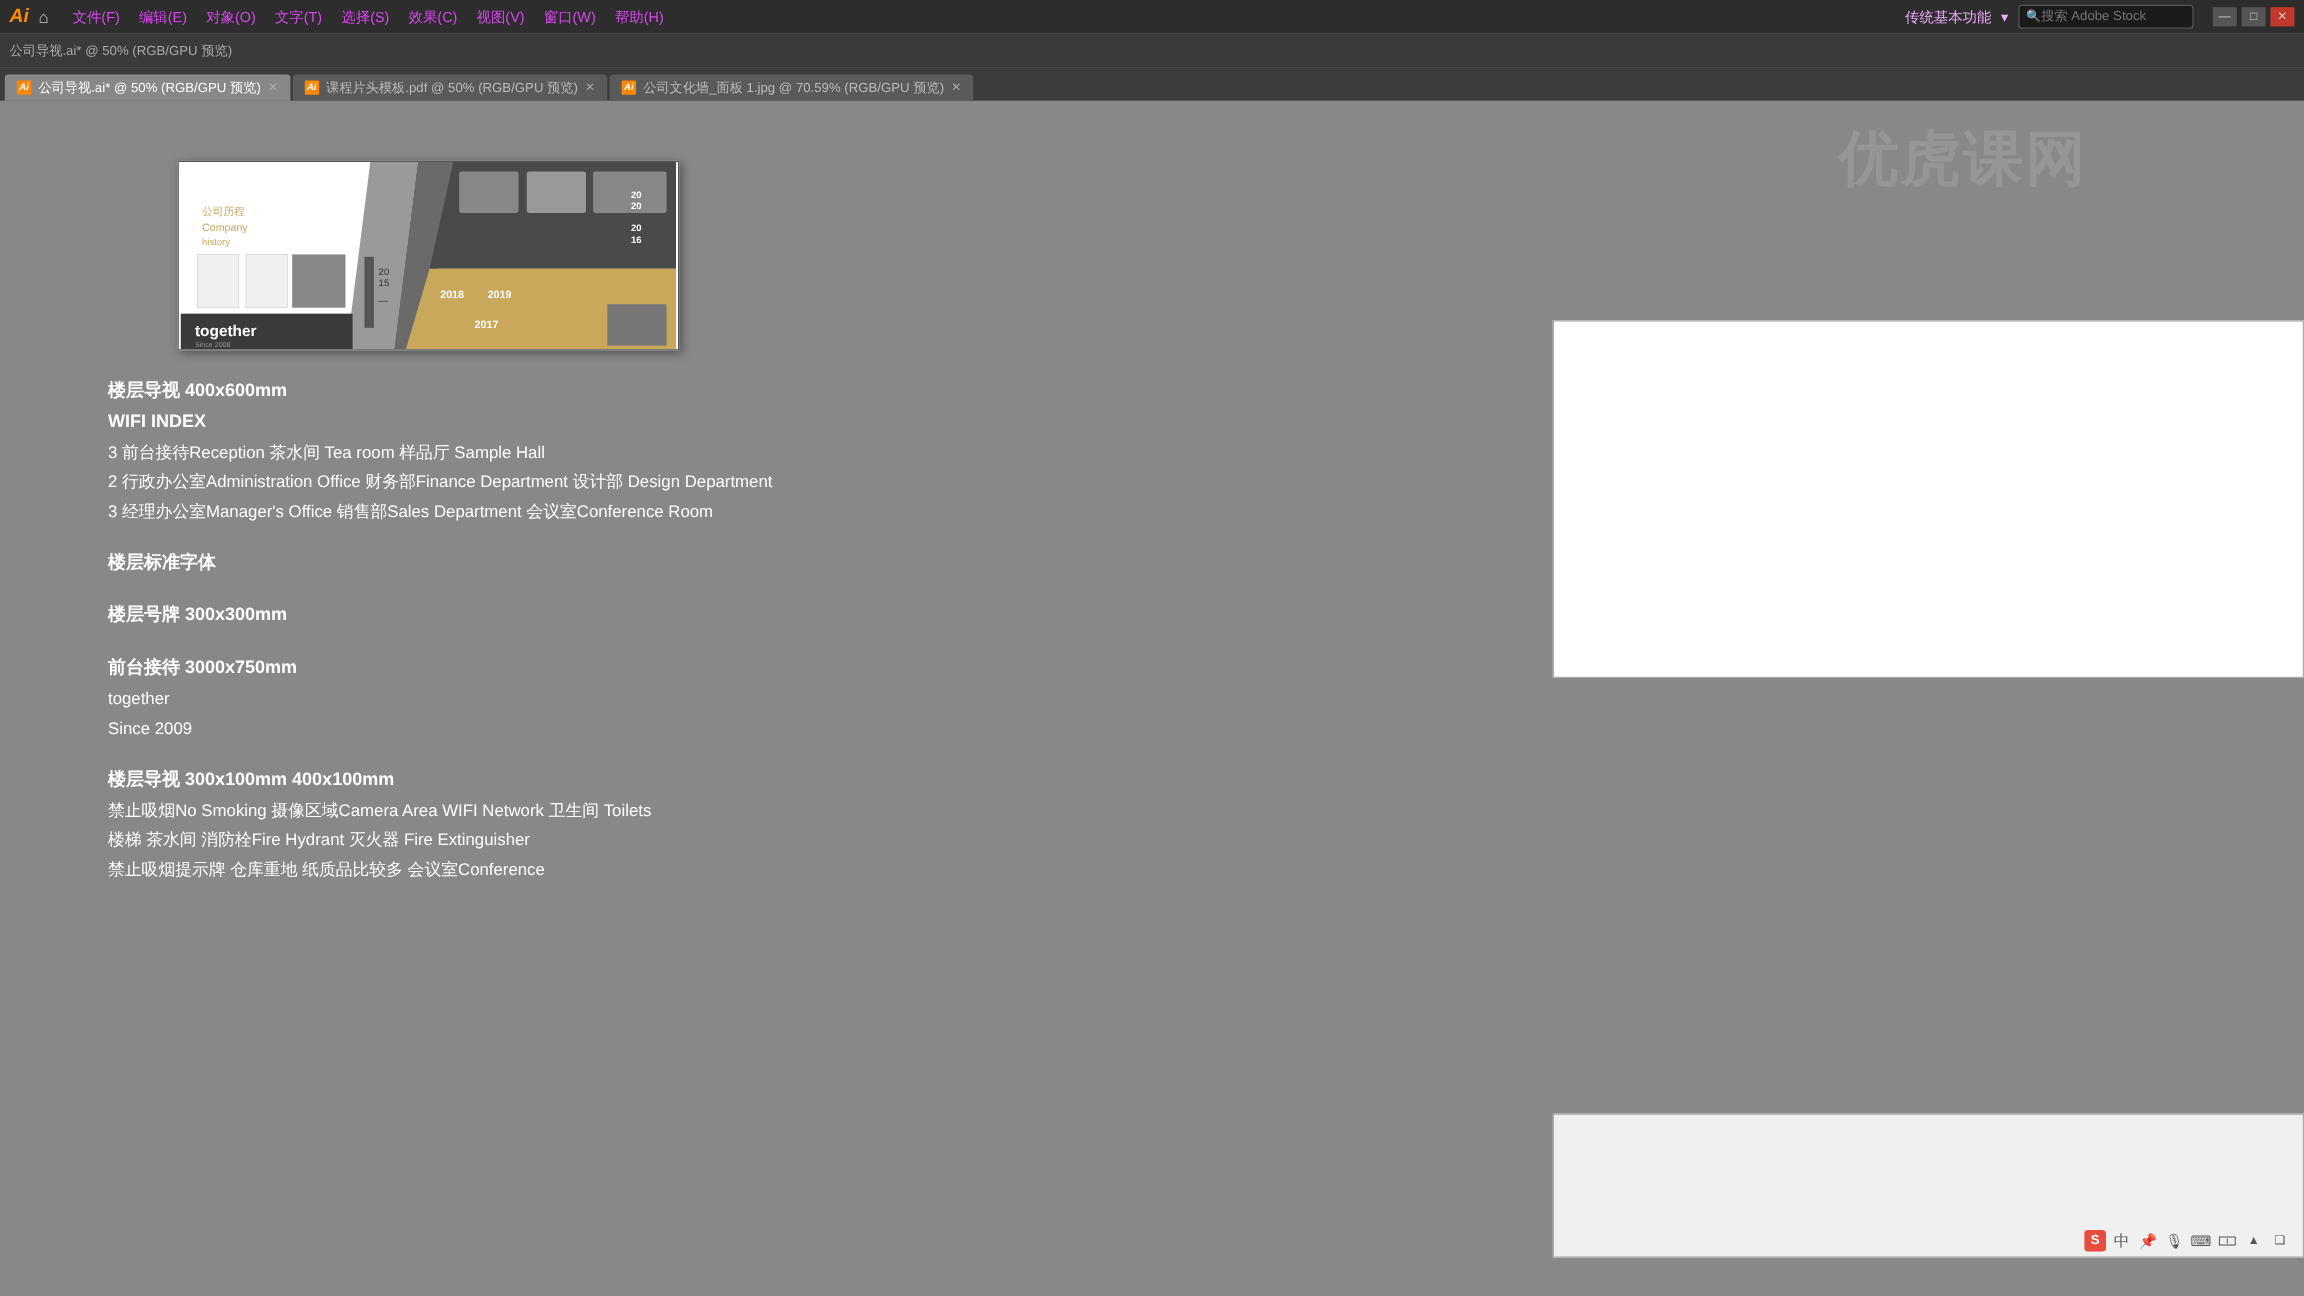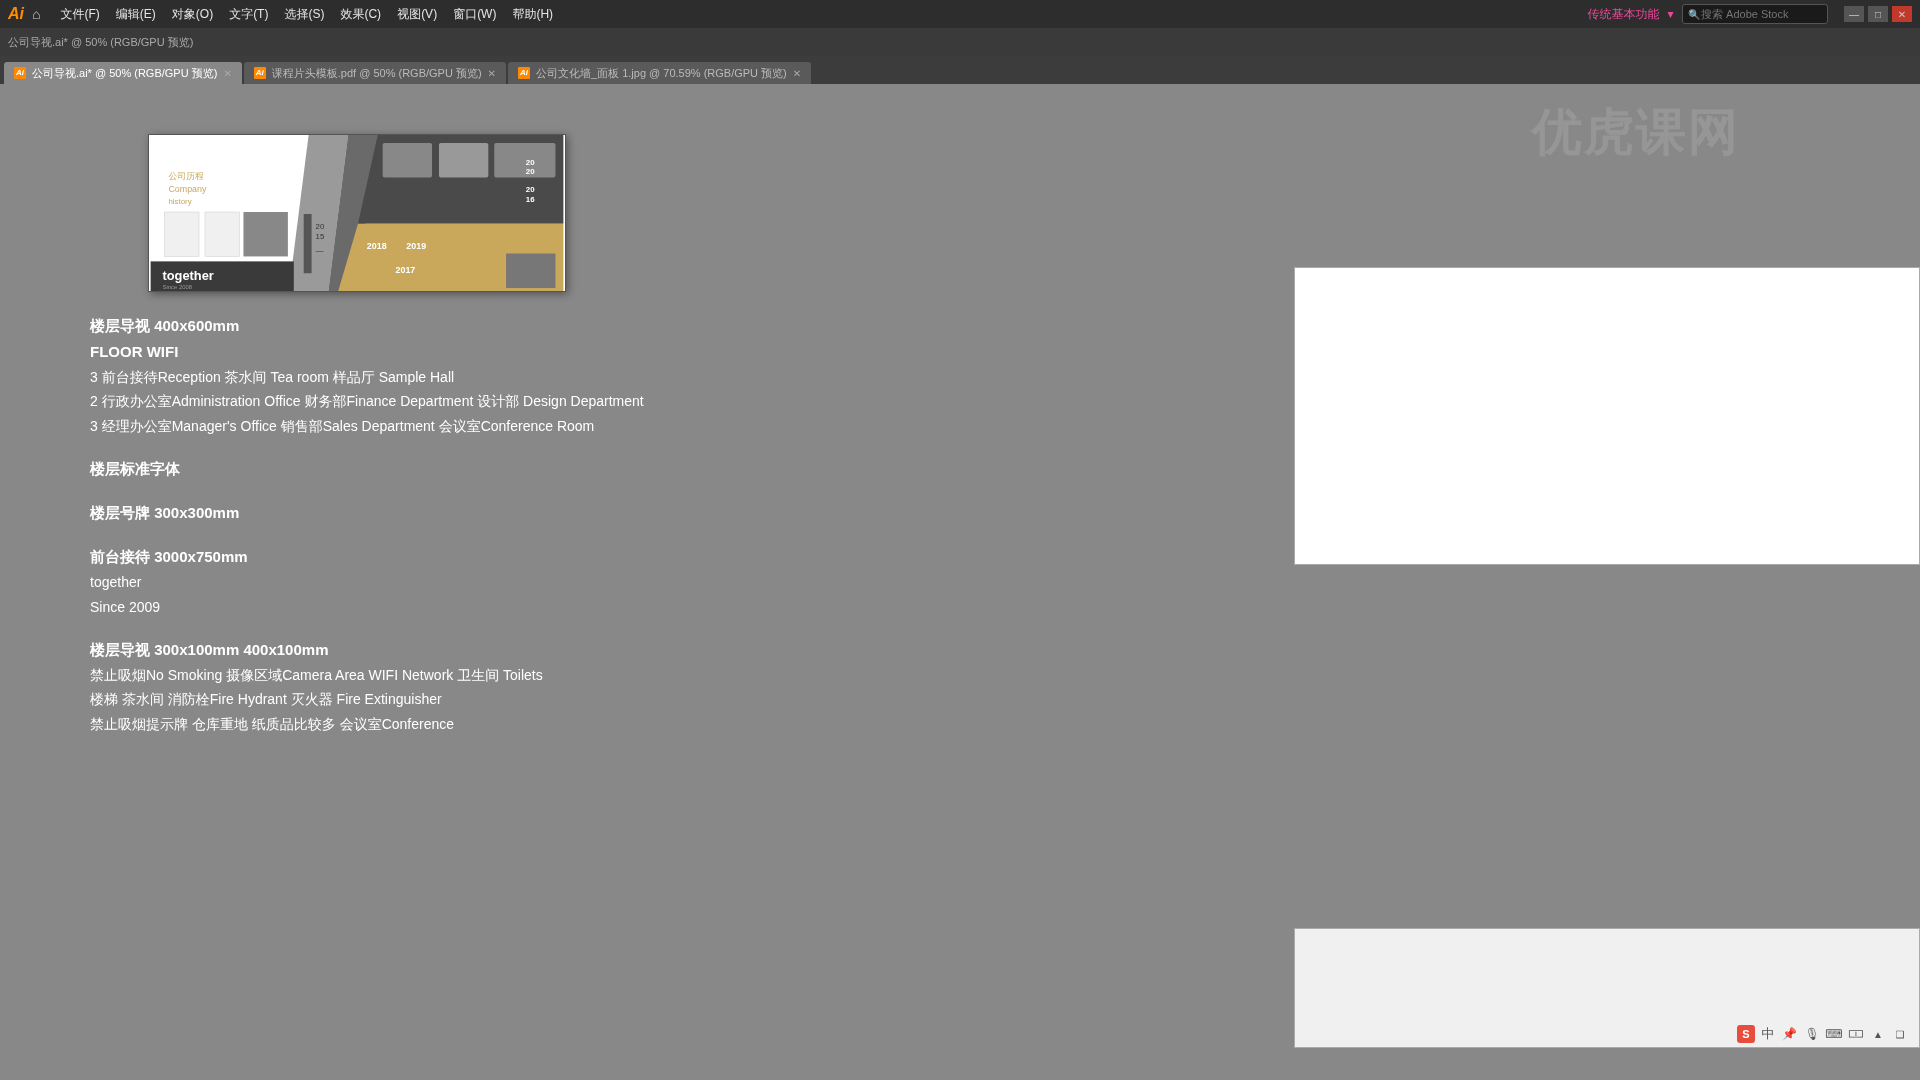--- a/index.html
+++ b/index.html
@@ -27,34 +27,34 @@
       font-size: 16px;
       margin-right: 8px;
       font-style: italic;
     }
     .home-icon {
       color: #ccc;
       font-size: 14px;
       margin-right: 12px;
     }
     .menu-item {
-      color: #e5e5e5;
+      color: #d946ef;
       font-size: 12px;
       padding: 2px 8px;
       cursor: pointer;
       text-align: center;
     }
     .menu-spacer { flex: 1; }
     .menu-right {
       display: flex;
       align-items: center;
       gap: 8px;
     }
     .menu-right-text {
-      color: #ec4899;
+      color: #f0abfc;
       font-size: 12px;
     }
     .search-box {
       display: flex;
       align-items: center;
       background: #1a1a1a;
       border: 1px solid #555;
       border-radius: 3px;
       padding: 1px 6px;
       height: 20px;
@@ -336,21 +336,21 @@
       <rect x="0" y="128" width="145" height="30" fill="#3a3a3a"></rect>
       <text x="12" y="147" fill="white" font-size="13" font-weight="bold">together</text>
       <text x="12" y="156" fill="#999" font-size="6">Since 2008</text>
 
       <rect x="360" y="120" width="50" height="35" fill="#777"></rect>
     </svg>
   </div>
 
   <div class="text-content">
     <div class="text-line bold">楼层导视 400x600mm</div>
-    <div class="text-line bold">FLOOR WIFI</div>
+    <div class="text-line bold">WIFI INDEX</div>
     <div class="text-line">3  前台接待Reception  茶水间 Tea room 样品厅 Sample Hall</div>
     <div class="text-line">2 行政办公室Administration Office 财务部Finance Department 设计部 Design Department</div>
     <div class="text-line">3 经理办公室Manager's Office 销售部Sales Department 会议室Conference Room</div>
 
     <div class="text-section">
       <div class="text-line bold">楼层标准字体</div>
     </div>
 
     <div class="text-section">
       <div class="text-line bold">楼层号牌 300x300mm</div>

